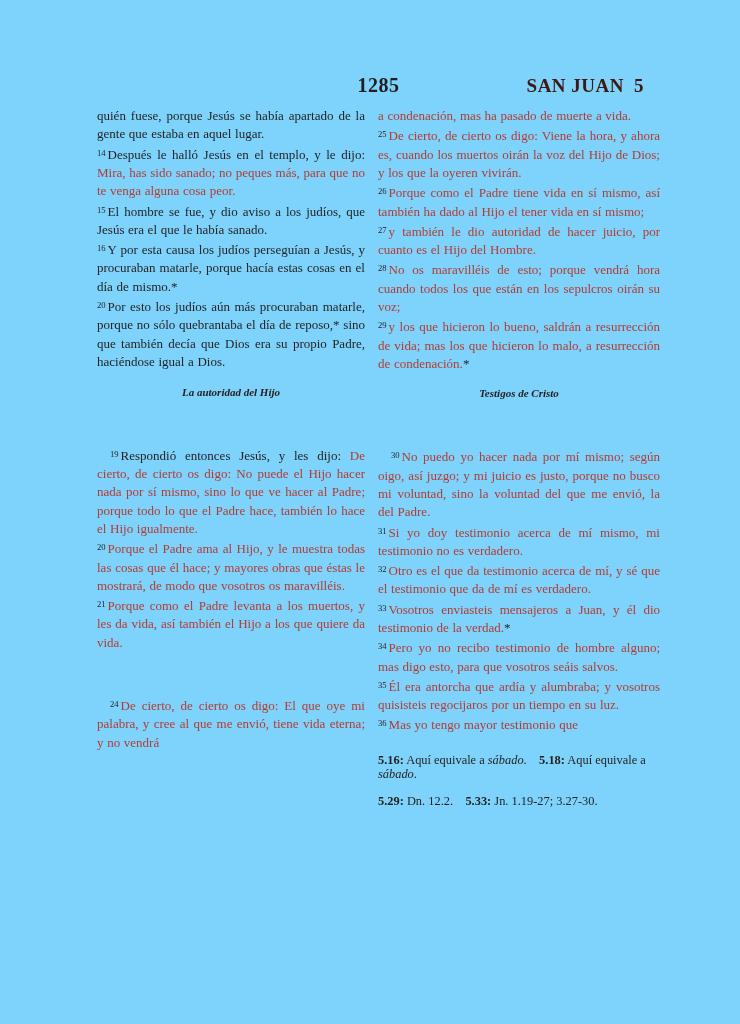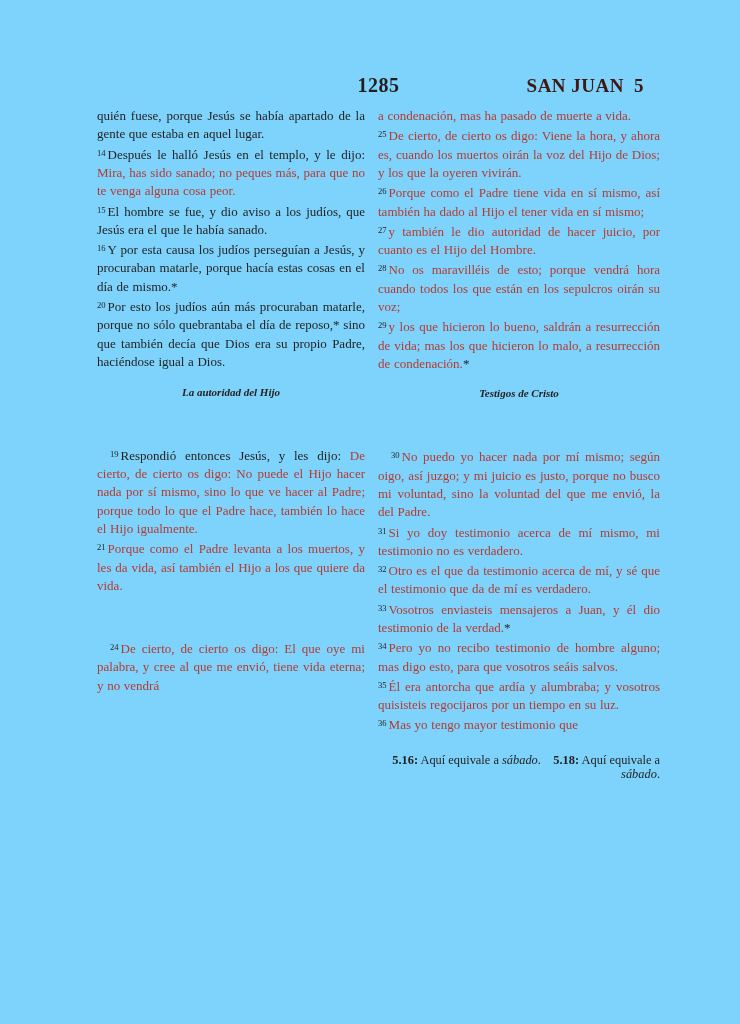--- a/index.html
+++ b/index.html
@@ -44,56 +44,58 @@
   .seg.bold{font-weight:bold;}
   .seg.ital{font-style:italic;}
   h3.heading{
     margin:11px 0 3px;text-align:center;
     font-size:11px;font-weight:bold;font-style:italic;
     color:var(--ink,#231f1e);line-height:19px;
   }
   .footnotes{margin-top:18px;}
   .footnotes p{
     margin:12px 0 7px;font-size:12.4px;line-height:14.6px;
-    text-align:right;color:var(--ink,#231f1e);
+    text-align:left;color:var(--ink,#231f1e);
   }
 </style>
 </head>
 <body>
 
 <div class="page" style="--red: #b63b30; --ink: #231f1e; --head: #401812; background: #7dd3fc;">
   <div class="page-header">
     <div class="page-number">1285</div>
     <div class="running-head">SAN JUAN 5</div>
   </div>
   <div class="columns">
     <section class="col col-left" id="col-left">
         <p class="verse"><span class="seg ink">quién fuese, porque Jesús se había apartado de la gente que estaba en aquel lugar.</span></p>
         <p class="verse"><span class="vnum">14</span><span class="seg ink">Después le halló Jesús en el templo, y le dijo: </span><span class="seg red">Mira, has sido sanado; no peques más, para que no te venga alguna cosa peor.</span></p>
         <p class="verse"><span class="vnum">15</span><span class="seg ink">El hombre se fue, y dio aviso a los judíos, que Jesús era el que le había sanado.</span></p>
         <p class="verse"><span class="vnum">16</span><span class="seg ink">Y por esta causa los judíos perseguían a Jesús, y procuraban matarle, porque hacía estas cosas en el día de mismo.</span><span class="seg ink">*</span></p>
         <p class="verse"><span class="vnum">20</span><span class="seg ink">Por esto los judíos aún más procuraban matarle, porque no sólo quebrantaba el día de reposo,* sino que también decía que Dios era su propio Padre, haciéndose igual a Dios.</span></p>
         <h3 class="heading">La autoridad del Hijo</h3>
         <p class="verse indent"><span class="vnum">19</span><span class="seg ink">Respondió entonces Jesús, y les dijo: </span><span class="seg red">De cierto, de cierto os digo: No puede el Hijo hacer nada por sí mismo, sino lo que ve hacer al Padre; porque todo lo que el Padre hace, también lo hace el Hijo igualmente.</span></p>
+        <p class="verse"><span class="vnum">20</span><span class="seg red">Porque el Padre ama al Hijo, y le muestra todas las cosas que él hace; y mayores obras que éstas le mostrará, de modo que vosotros os maravilléis.</span></p>
         <p class="verse"><span class="vnum">21</span><span class="seg red">Porque como el Padre levanta a los muertos, y les da vida, así también el Hijo a los que quiere da vida.</span></p>
         <p class="verse indent"><span class="vnum">24</span><span class="seg red">De cierto, de cierto os digo: El que oye mi palabra, y cree al que me envió, tiene vida eterna; y no vendrá</span></p>
       </section>
     <section class="col col-right" id="col-right">
         <p class="verse"><span class="seg red">a condenación, mas ha pasado de muerte a vida.</span></p>
         <p class="verse"><span class="vnum">25</span><span class="seg red">De cierto, de cierto os digo: Viene la hora, y ahora es, cuando los muertos oirán la voz del Hijo de Dios; y los que la oyeren vivirán.</span></p>
         <p class="verse"><span class="vnum">26</span><span class="seg red">Porque como el Padre tiene vida en sí mismo, así también ha dado al Hijo el tener vida en sí mismo;</span></p>
         <p class="verse"><span class="vnum">27</span><span class="seg red">y también le dio autoridad de hacer juicio, por cuanto es el Hijo del Hombre.</span></p>
         <p class="verse"><span class="vnum">28</span><span class="seg red">No os maravilléis de esto; porque vendrá hora cuando todos los que están en los sepulcros oirán su voz;</span></p>
         <p class="verse"><span class="vnum">29</span><span class="seg red">y los que hicieron lo bueno, saldrán a resurrección de vida; mas los que hicieron lo malo, a resurrección de condenación.</span><span class="seg ink">*</span></p>
         <h3 class="heading">Testigos de Cristo</h3>
         <p class="verse indent"><span class="vnum">30</span><span class="seg red">No puedo yo hacer nada por mí mismo; según oigo, así juzgo; y mi juicio es justo, porque no busco mi voluntad, sino la voluntad del que me envió, la del Padre.</span></p>
         <p class="verse"><span class="vnum">31</span><span class="seg red">Si yo doy testimonio acerca de mí mismo, mi testimonio no es verdadero.</span></p>
         <p class="verse"><span class="vnum">32</span><span class="seg red">Otro es el que da testimonio acerca de mí, y sé que el testimonio que da de mí es verdadero.</span></p>
         <p class="verse"><span class="vnum">33</span><span class="seg red">Vosotros enviasteis mensajeros a Juan, y él dio testimonio de la verdad.</span><span class="seg ink">*</span></p>
         <p class="verse"><span class="vnum">34</span><span class="seg red">Pero yo no recibo testimonio de hombre alguno; mas digo esto, para que vosotros seáis salvos.</span></p>
         <p class="verse"><span class="vnum">35</span><span class="seg red">Él era antorcha que ardía y alumbraba; y vosotros quisisteis regocijaros por un tiempo en su luz.</span></p>
         <p class="verse"><span class="vnum">36</span><span class="seg red">Mas yo tengo mayor testimonio que</span></p>
         <div class="footnotes">
           <p><span class="seg ink bold">5.16:</span><span class="seg ink"> Aquí equivale a </span><span class="seg ink ital">sábado</span><span class="seg ink">. </span><span class="seg ink bold">5.18:</span><span class="seg ink"> Aquí equivale a </span><span class="seg ink ital">sábado</span><span class="seg ink">.</span></p>
+          <p><span class="seg ink bold">5.29:</span><span class="seg ink"> Dn. 12.2. </span><span class="seg ink bold">5.33:</span><span class="seg ink"> Jn. 1.19-27; 3.27-30.</span></p>
         </div>
       </section>
   </div>
 </div>
 
 </body></html>

